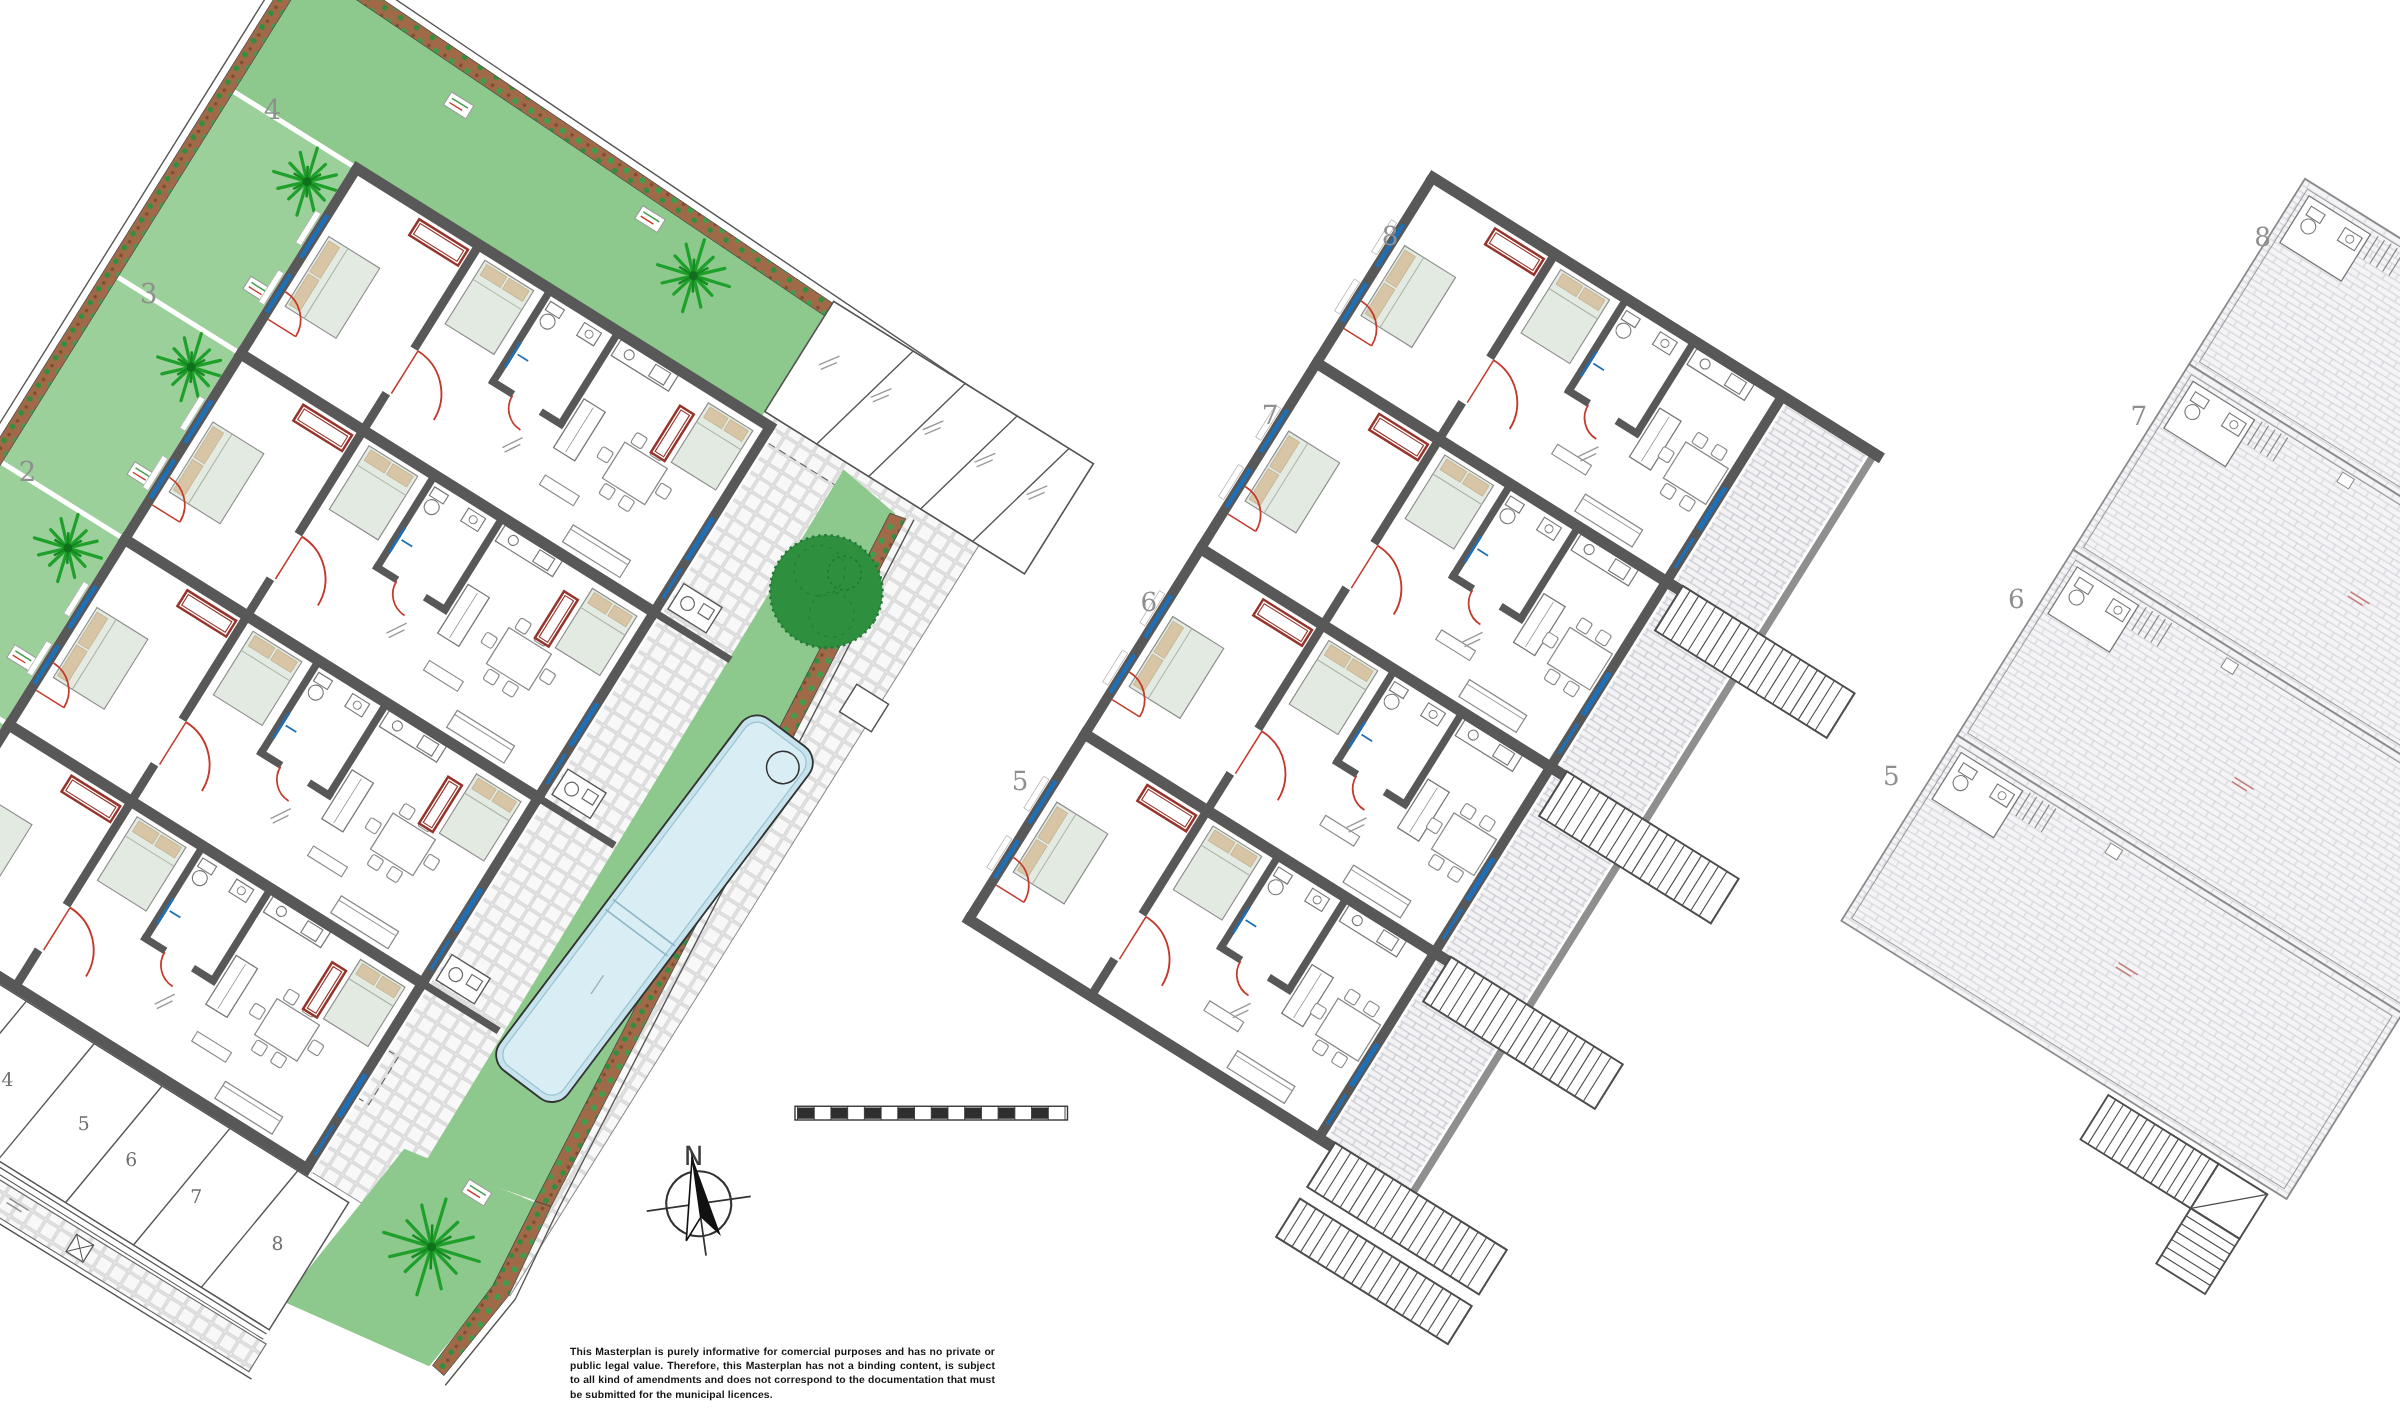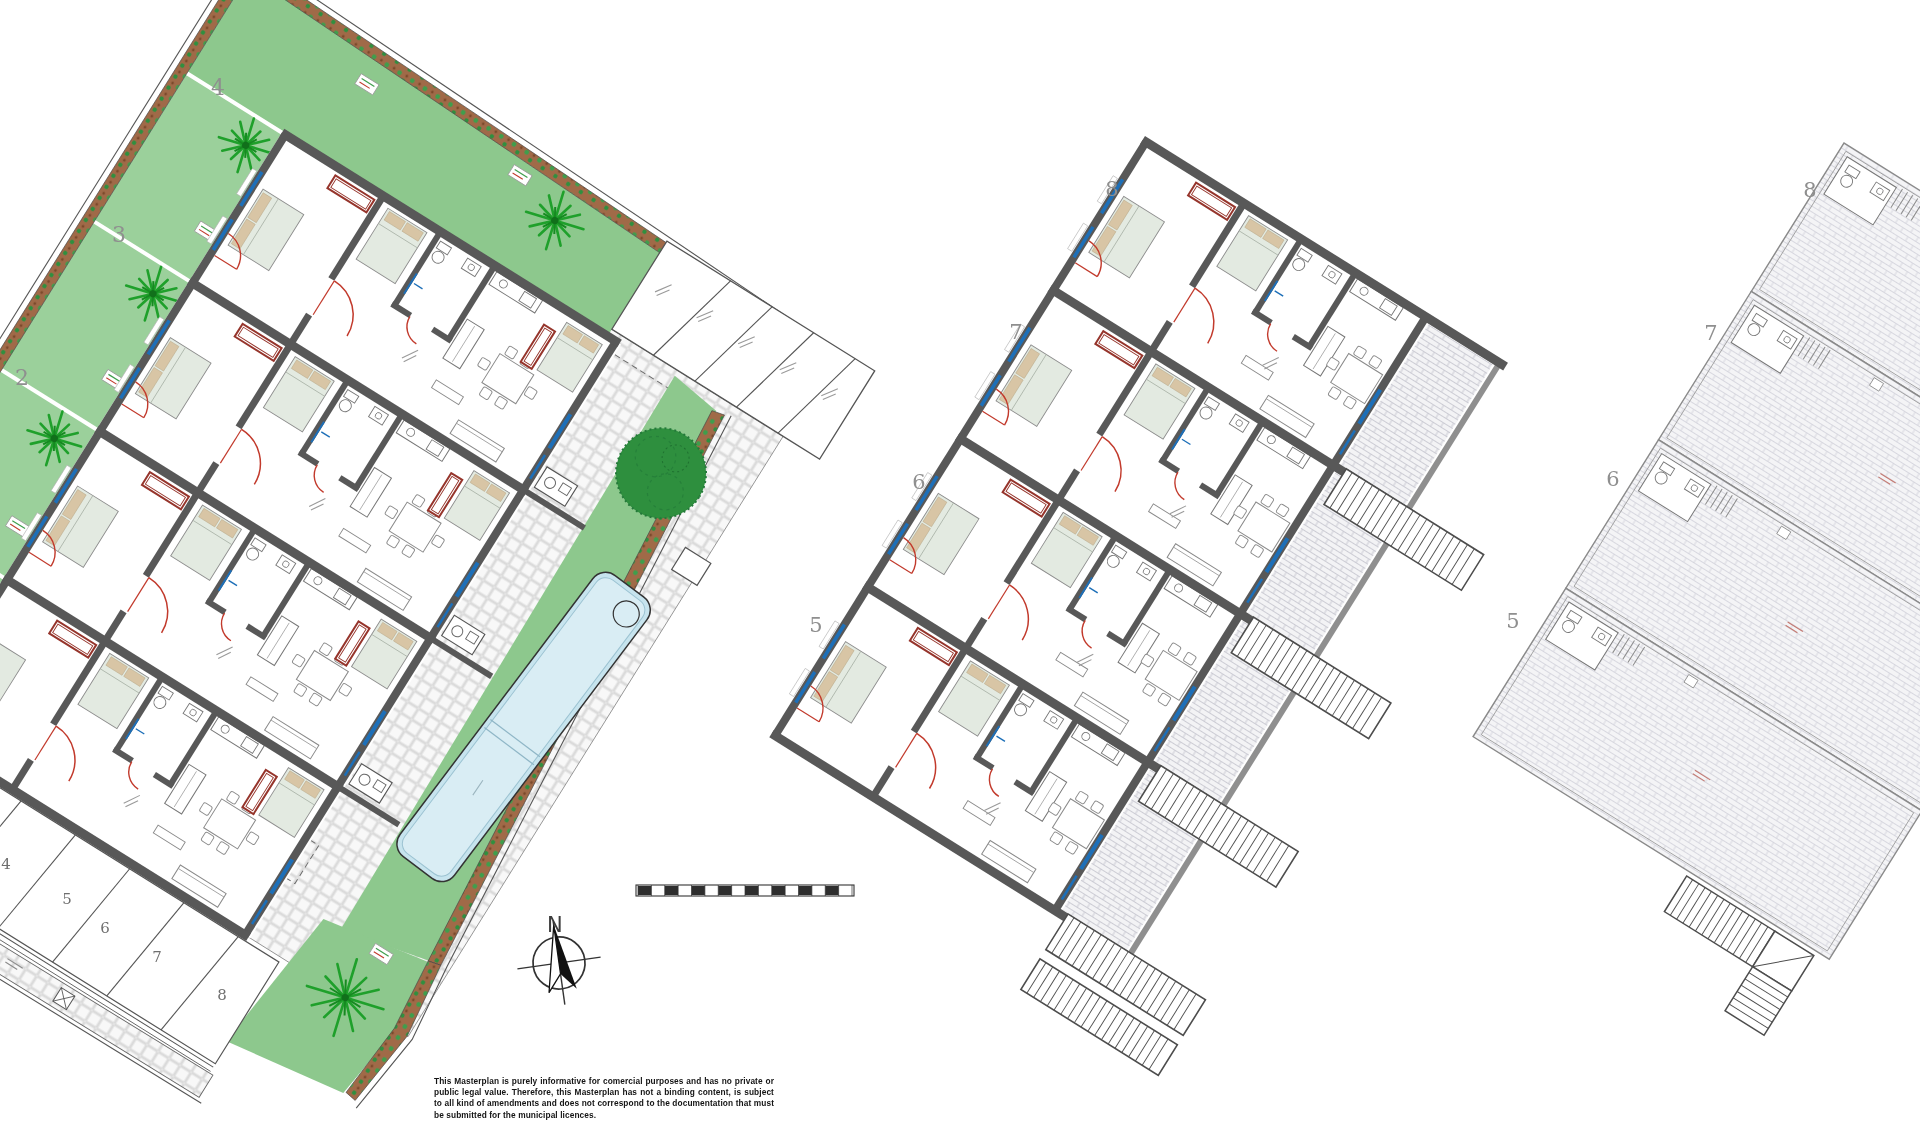--- a/index.html
+++ b/index.html
@@ -1,21 +1,21 @@
 <!DOCTYPE html>
 <html><head>
 <meta charset="utf-8">
 <style>
   html,body{margin:0;padding:0;background:#ffffff;}
   #page{position:relative;width:1920px;height:1140px;background:#ffffff;overflow:hidden;
         font-family:"Liberation Sans",sans-serif;}
   #scene{position:absolute;left:0;top:0;}
   .unit-num{font-family:"DejaVu Serif",serif;fill:#8f8f8f;}
   .park-num{font-family:"DejaVu Serif",serif;fill:#6f6f6f;}
-  #disclaimer{position:absolute;left:434px;top:1076px;width:340px;
+  #disclaimer{position:absolute;left:456px;top:1076px;width:340px;
       font-size:8.3px;font-weight:bold;line-height:1.35;color:#141414;
       text-align:justify;letter-spacing:.1px;}
   #north-label{font-family:"DejaVu Sans",sans-serif;font-size:21px;fill:#3d3d3d;}
 </style>
 </head>
 <body>
 
 <div id="page">
   <svg id="scene" width="1920" height="1140" viewBox="0 0 1920 1140">
     <defs>

